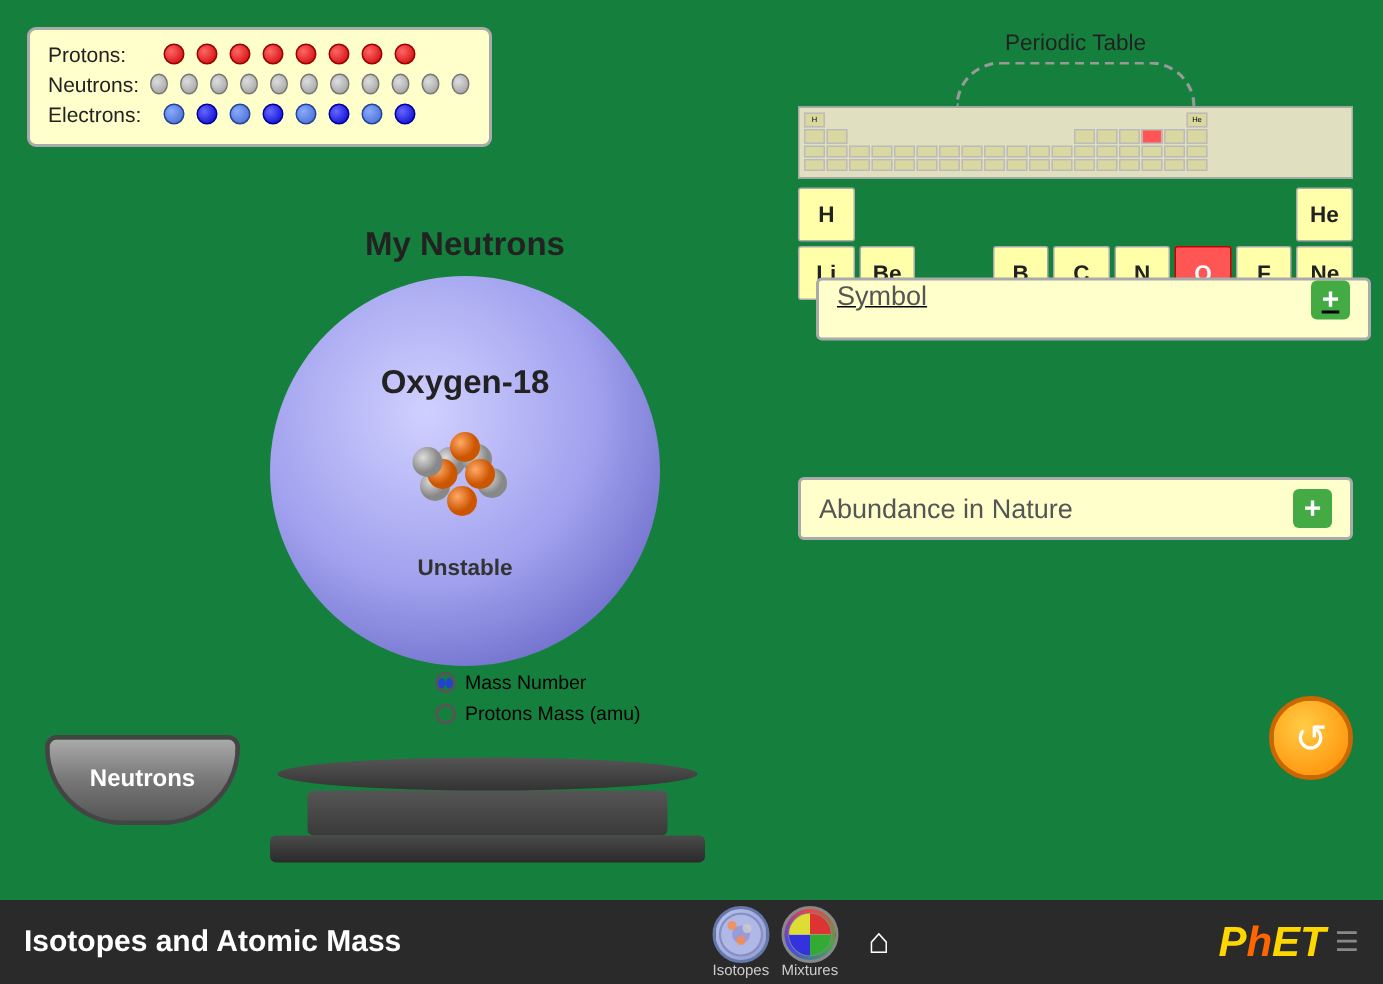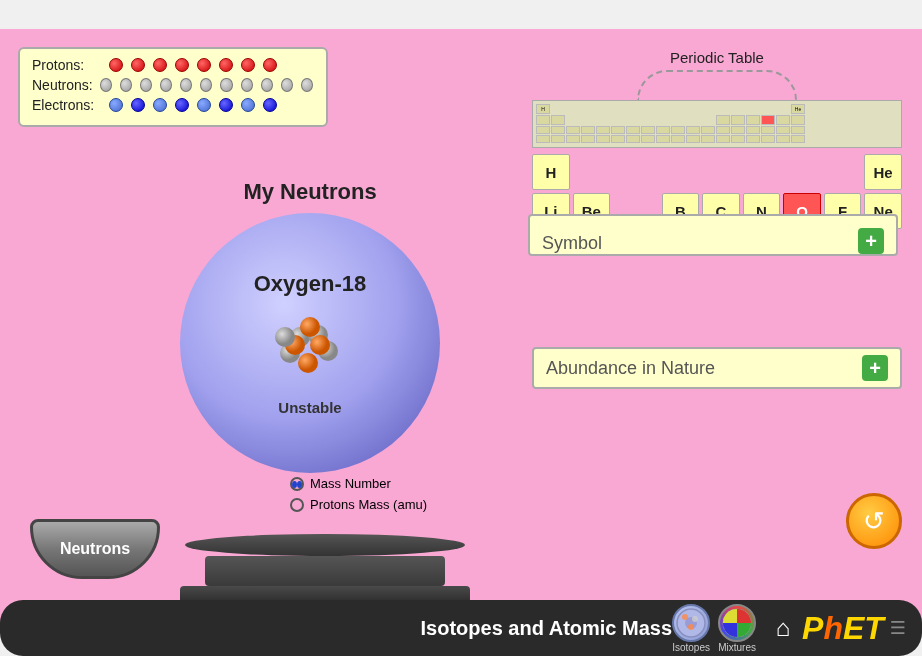--- a/index.html
+++ b/index.html
@@ -9,37 +9,35 @@
       background: #f0f0f0;
       font-family: Arial, sans-serif;
       overflow: hidden;
       position: relative;
     }
 
     
     #main {
       width: 922px;
       height: 600px;
-      background: #f9a8d4;
+      background: #15803d;
       position: relative;
-      margin-top: 29px;
     }
 
     
     #bottom-bar {
       position: absolute;
       bottom: 0;
       width: 922px;
       height: 56px;
       background: #2a2a2a;
       display: flex;
       align-items: center;
-      justify-content: flex-end;
+      justify-content: space-between;
       padding: 0 16px;
-      border-radius: 23px;
     }
 
     #bottom-title {
       color: white;
       font-size: 20px;
       font-weight: bold;
     }
 
     #bottom-tabs {
       display: flex;
@@ -90,21 +88,21 @@
       font-size: 24px;
     }
 
     #phet-logo {
       display: flex;
       align-items: center;
       gap: 6px;
     }
 
     .phet-text {
-      font-size: 32px;
+      font-size: 28px;
       font-weight: bold;
       color: #FFD700;
       font-style: italic;
     }
 
     .phet-i {
       color: #FF6600;
     }
 
     
@@ -299,30 +297,31 @@
       font-size: 15px;
       font-weight: normal;
       color: #222;
       margin-bottom: 4px;
     }
 
     
     #symbol-panel {
       position: absolute;
       top: 185px;
-      right: 24px;
+      right: 8px;
       width: 370px;
       height: 42px;
       background: #ffffcc;
       border: 2px solid #aaa;
       border-radius: 4px;
       display: flex;
-      align-items: flex-end;
+      align-items: flex-start;
       justify-content: space-between;
       padding: 0 12px;
+      text-decoration: underline;
     }
 
     #symbol-label {
       font-size: 18px;
       color: #555;
     }
 
     #symbol-plus {
       width: 26px;
       height: 26px;

